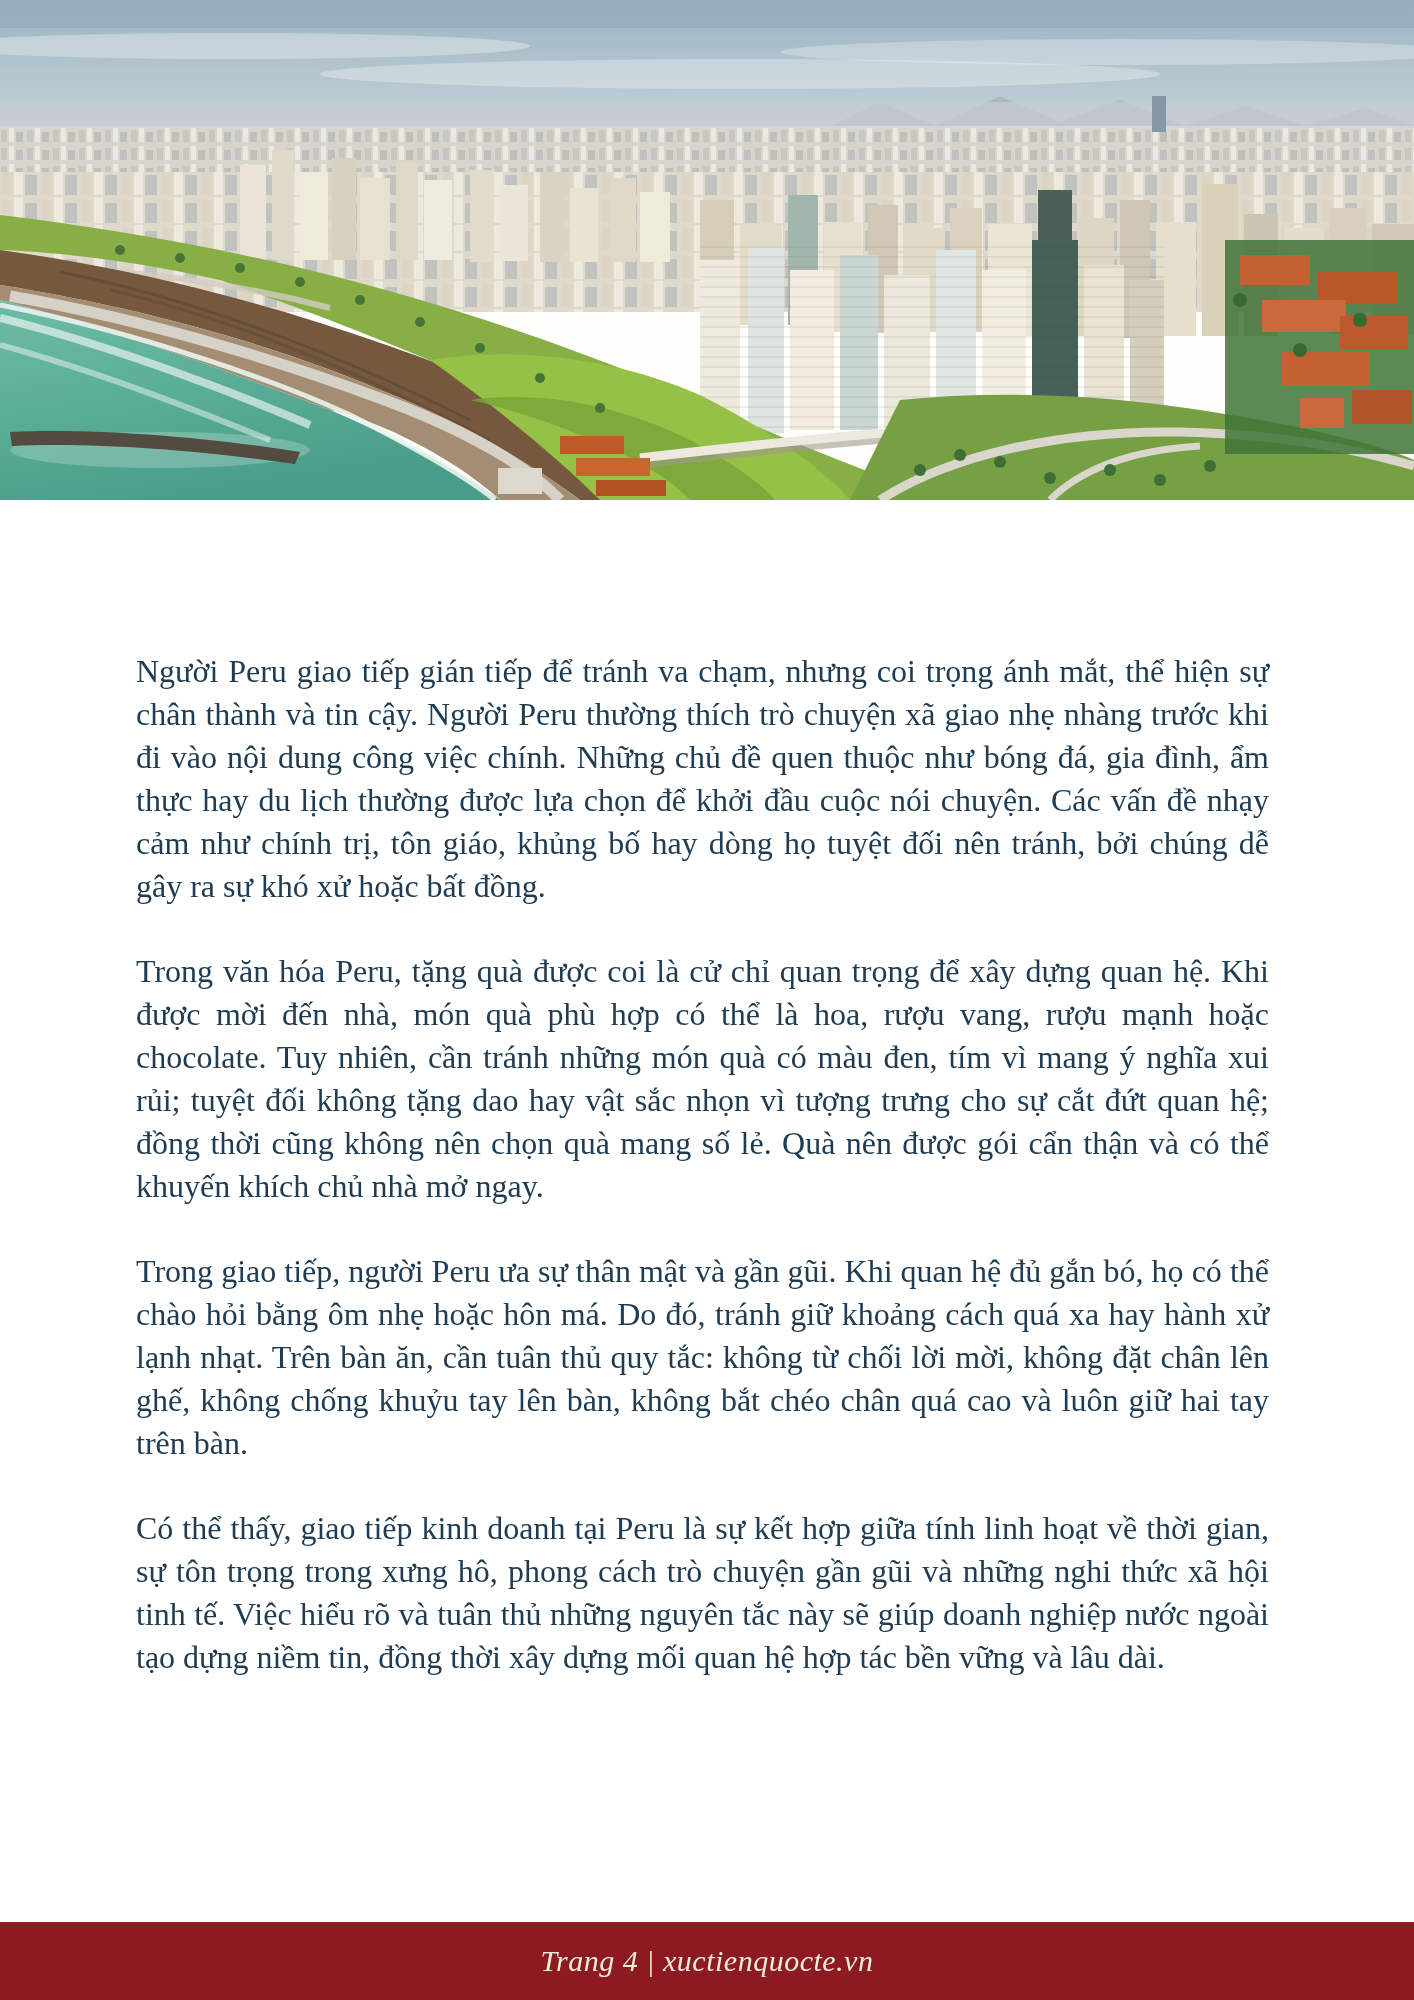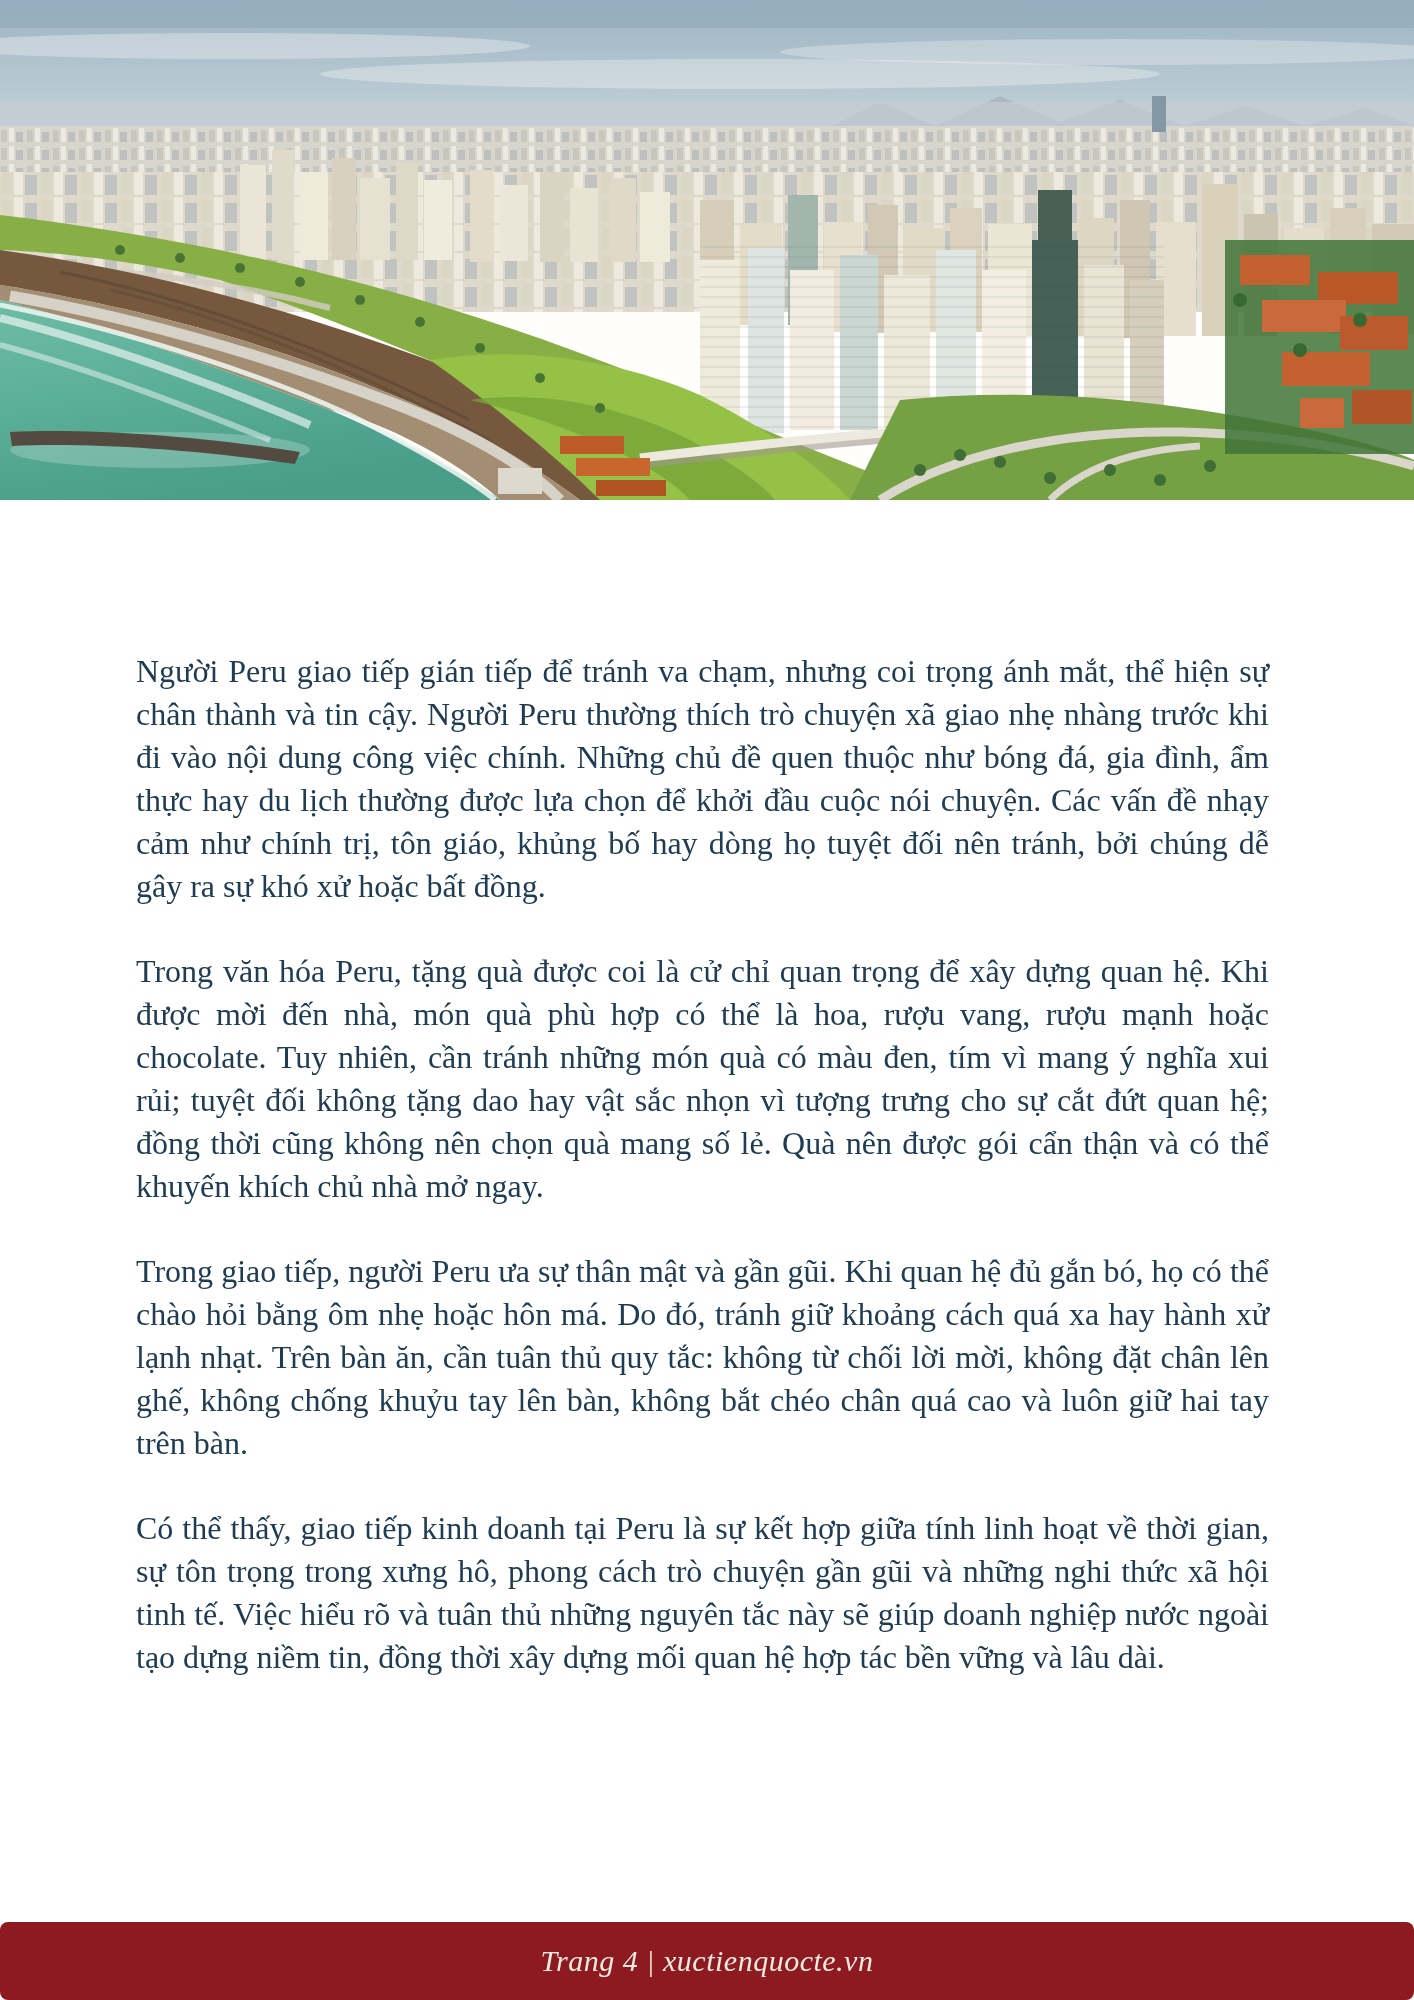--- a/index.html
+++ b/index.html
@@ -32,21 +32,20 @@
   }
   .article p:last-child { margin-bottom: 12px; }
   .footer {
     position: absolute;
     left: 0; bottom: 0;
     width: 100%; height: 78px;
     background: #8c1a20;
     display: flex;
     align-items: center;
     justify-content: center;
-    border-radius: 8px;
   }
   .footer-text {
     font-style: italic;
     font-size: 30px;
     letter-spacing: 0.5px;
     color: #f2ecde;
   }
 </style>
 </head>
 <body>

